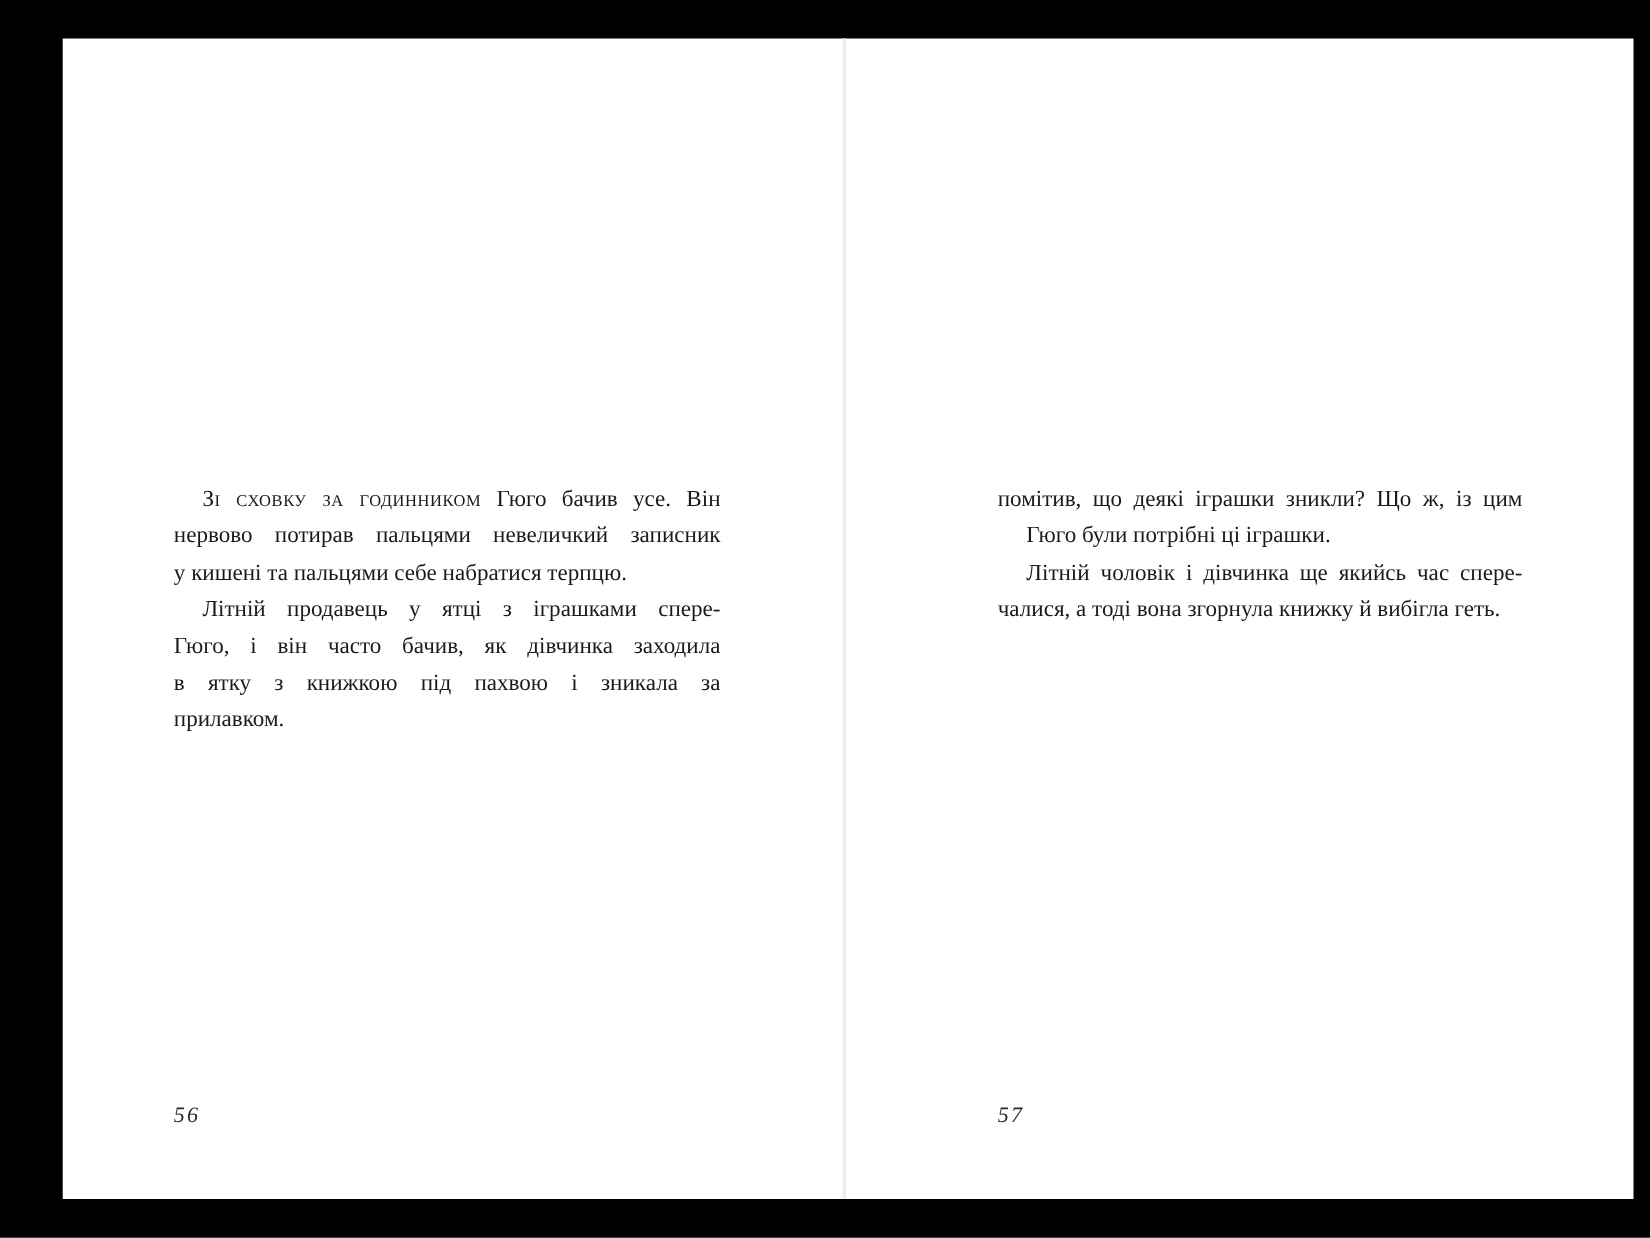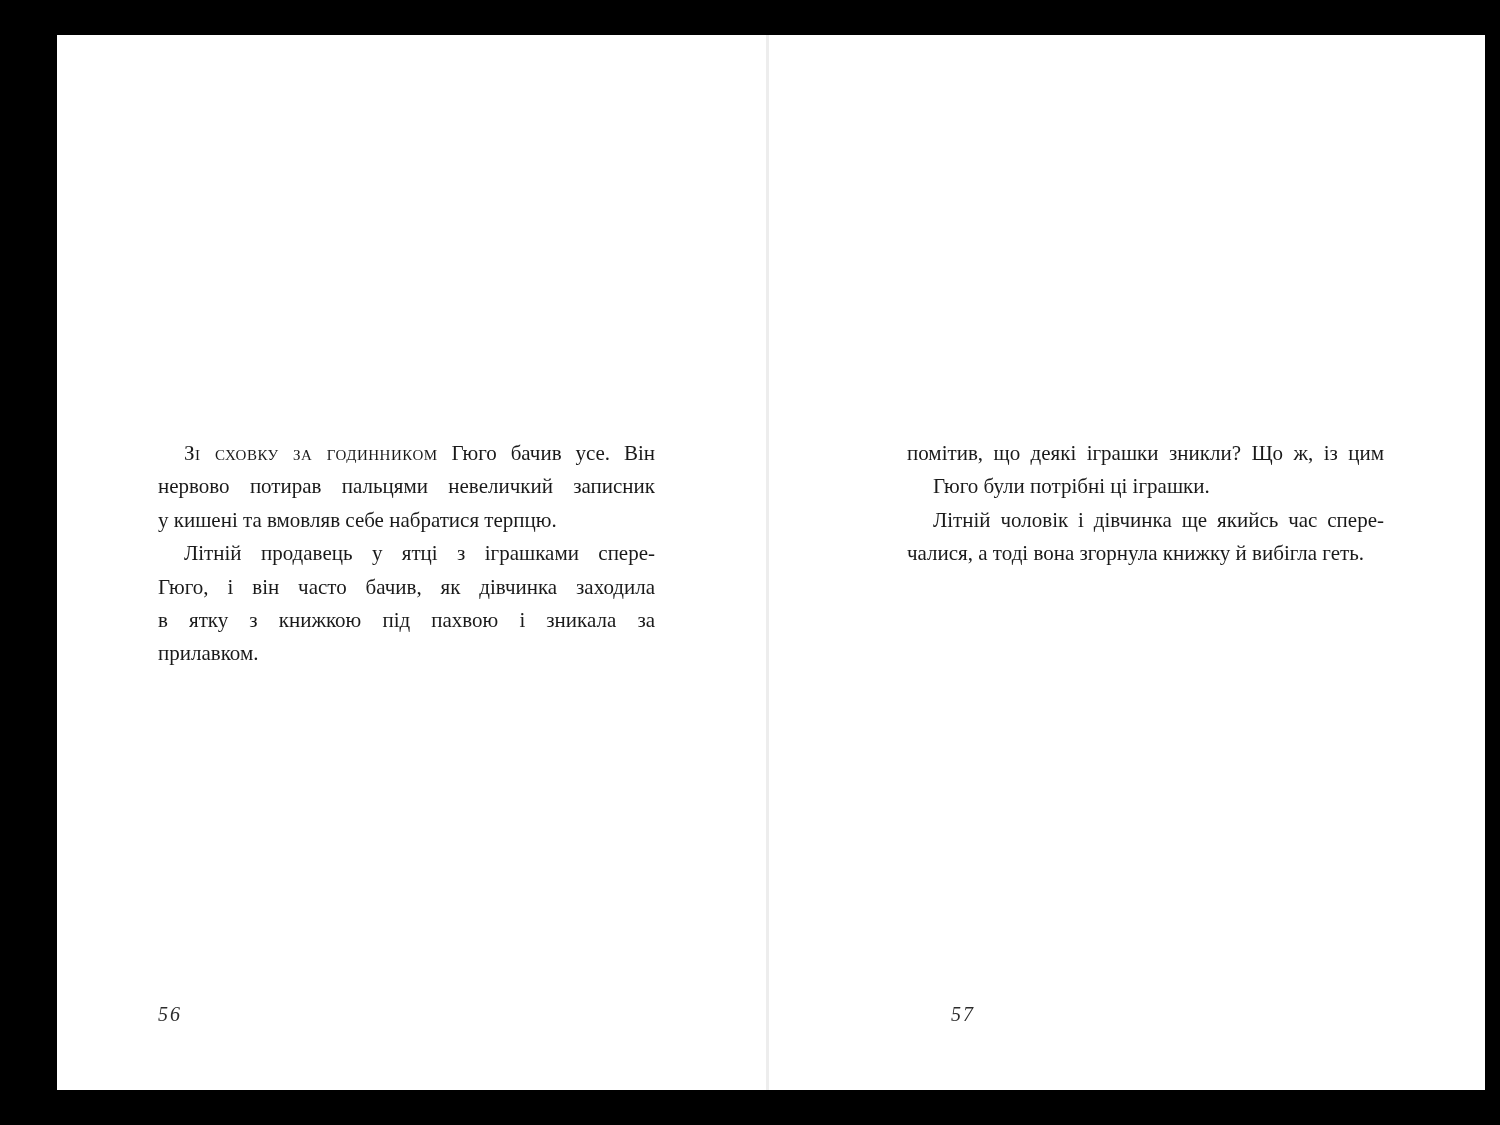--- a/index.html
+++ b/index.html
@@ -61,34 +61,34 @@
   .page-number {
     position: absolute;
     top: 968px;
     text-align: left;
     font-style: italic;
     font-size: 20px;
     letter-spacing: 2px;
     color: #2b2b2b;
   }
   .page.left  .page-number { left: 101px; width: 497px; }
-  .page.right .page-number { left: 894px; width: 477px; }
+  .page.right .page-number { left: 850px; width: 477px; }
 </style>
 </head>
 <body>
 
 <div class="spread">
 
   <div class="gutter"></div>
 
   <section class="page left">
     <div class="page-text">
         <div class="line indent"><span class="smallcaps">Зі сховку за годинником</span><span> Гюго бачив усе. Він</span></div>
         <div class="line"><span>нервово потирав пальцями невеличкий записник</span></div>
-        <div class="line last"><span>у кишені та вмовляв себе набратися терпцю.</span></div>
+        <div class="line last"><span>у кишені та пальцями себе набратися терпцю.</span></div>
         <div class="line indent"><span>Літній продавець у ятці з іграшками спере-</span></div>
         <div class="line"><span>Гюго, і він часто бачив, як дівчинка заходила</span></div>
         <div class="line"><span>в ятку з книжкою під пахвою і зникала за</span></div>
         <div class="line last"><span>прилавком.</span></div>
       </div>
     <div class="page-number">56</div>
   </section>
 
   <section class="page right">
     <div class="page-text">

